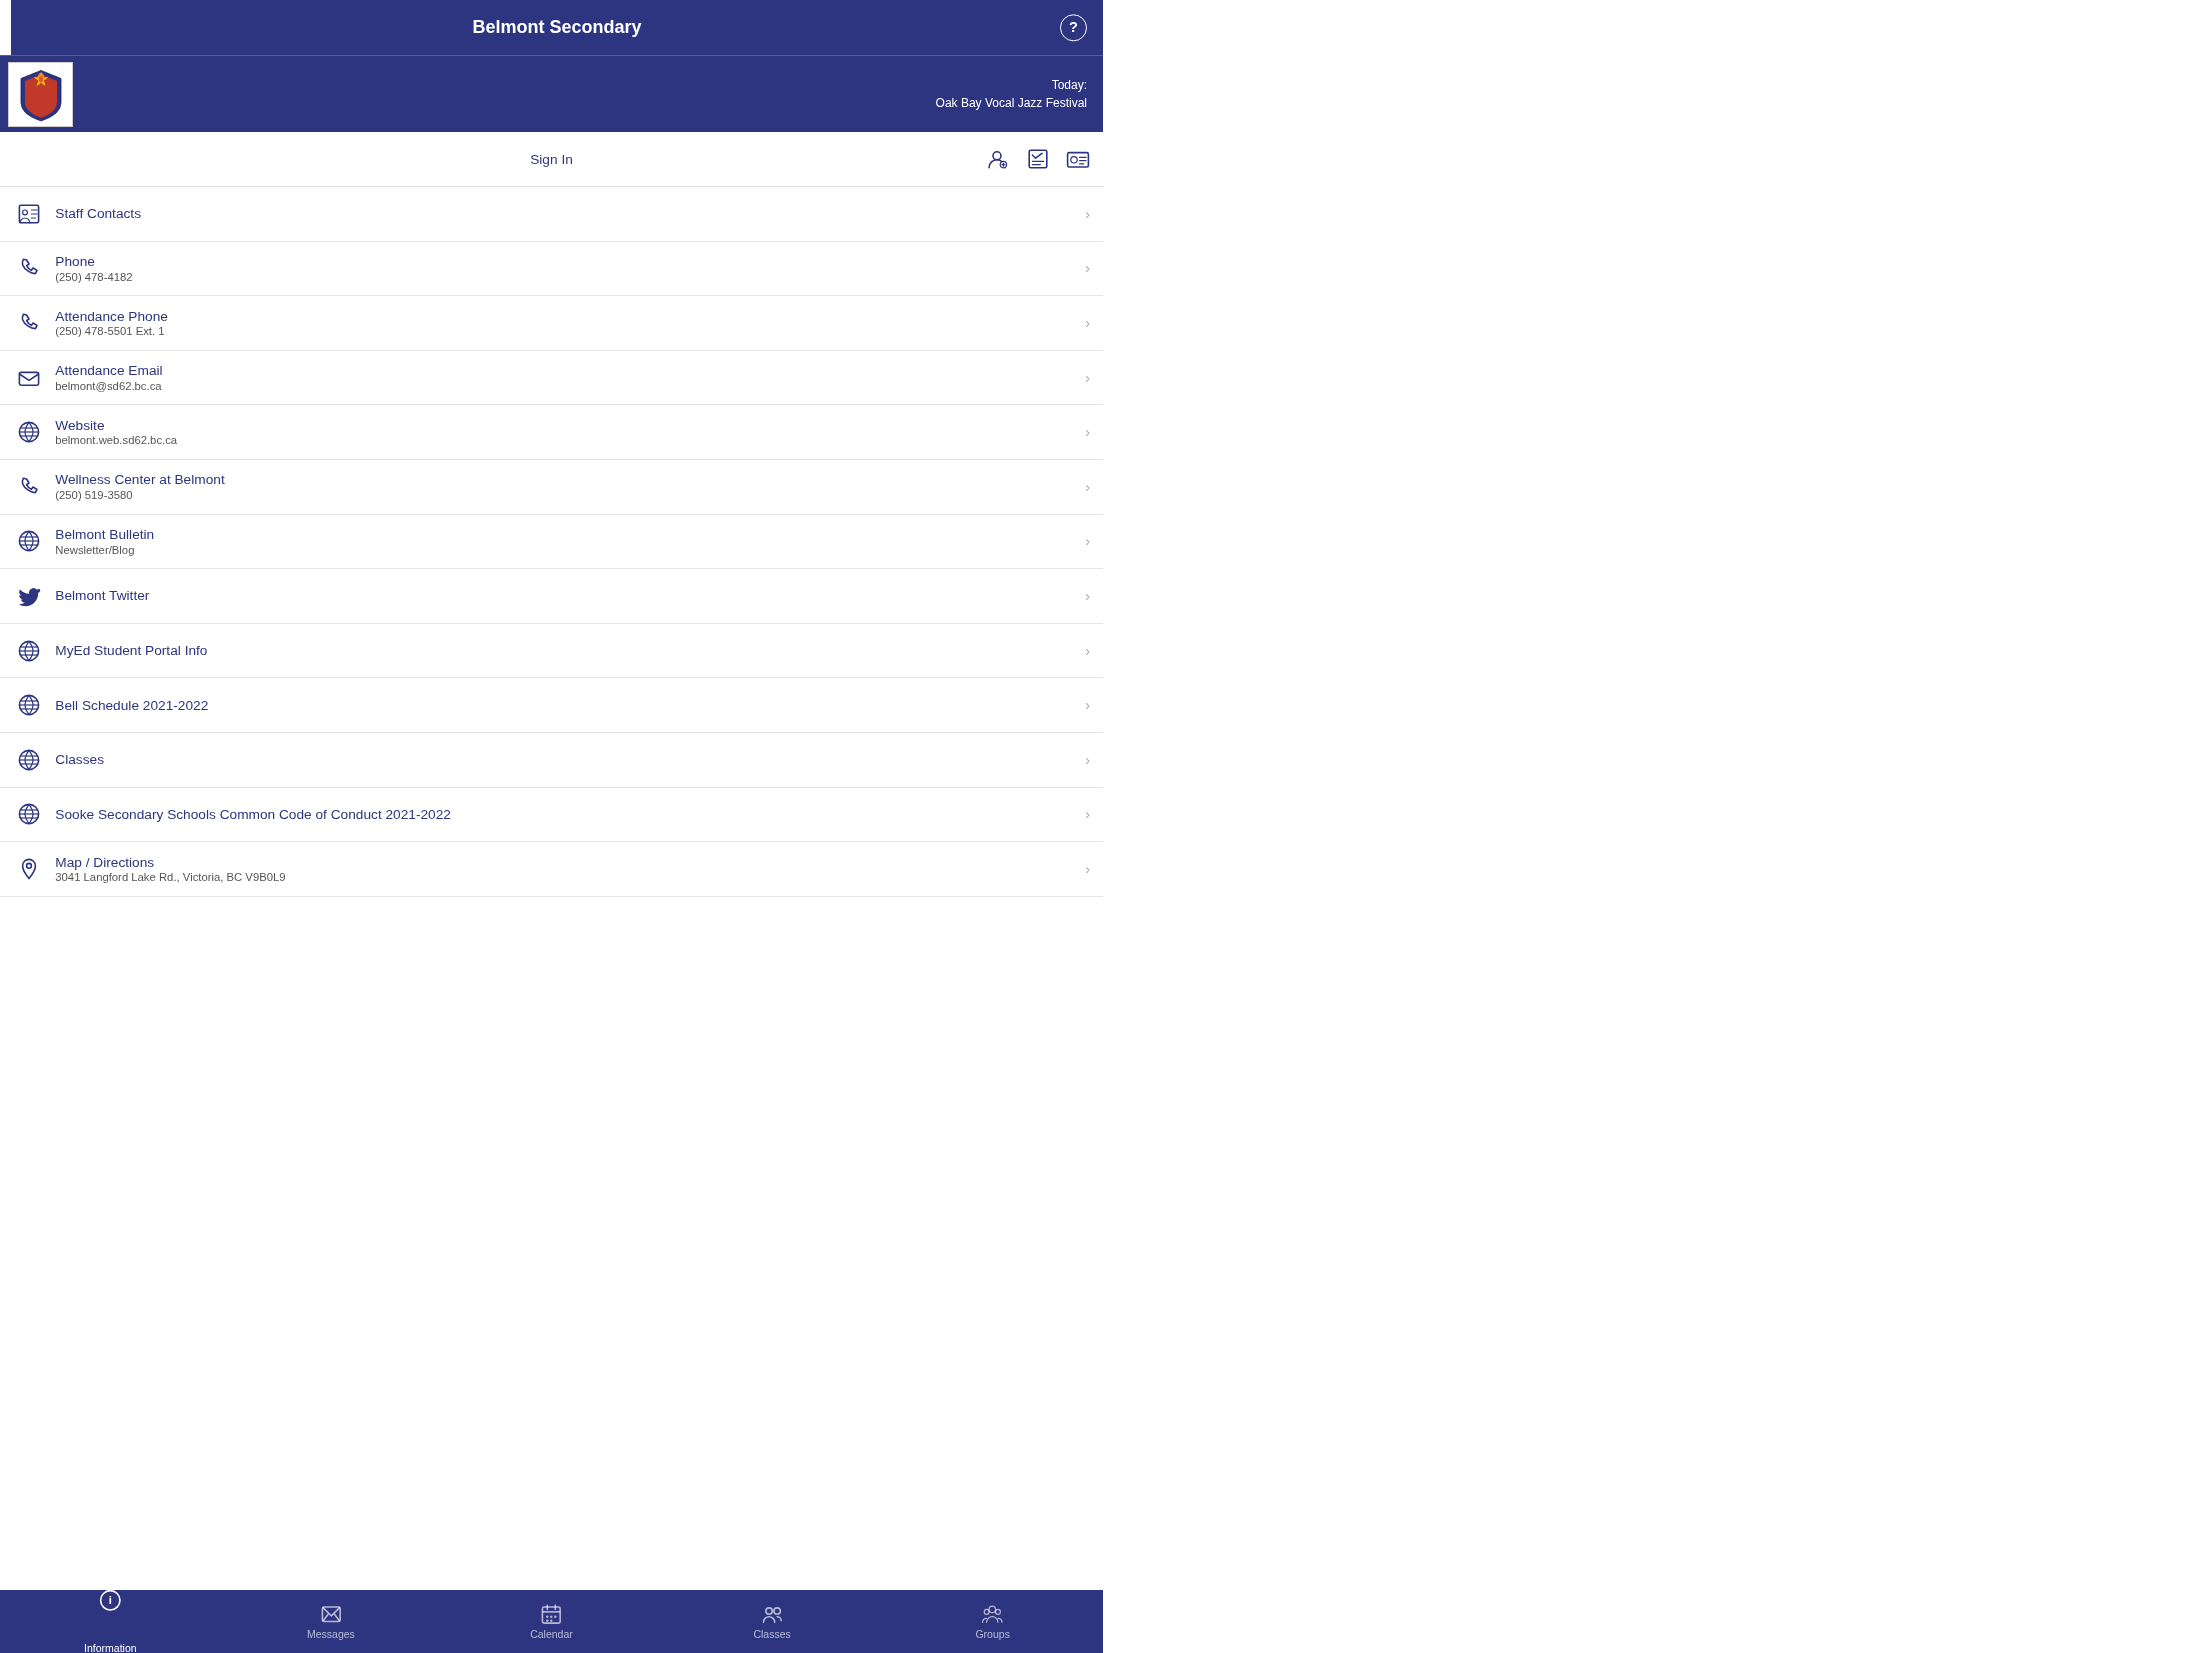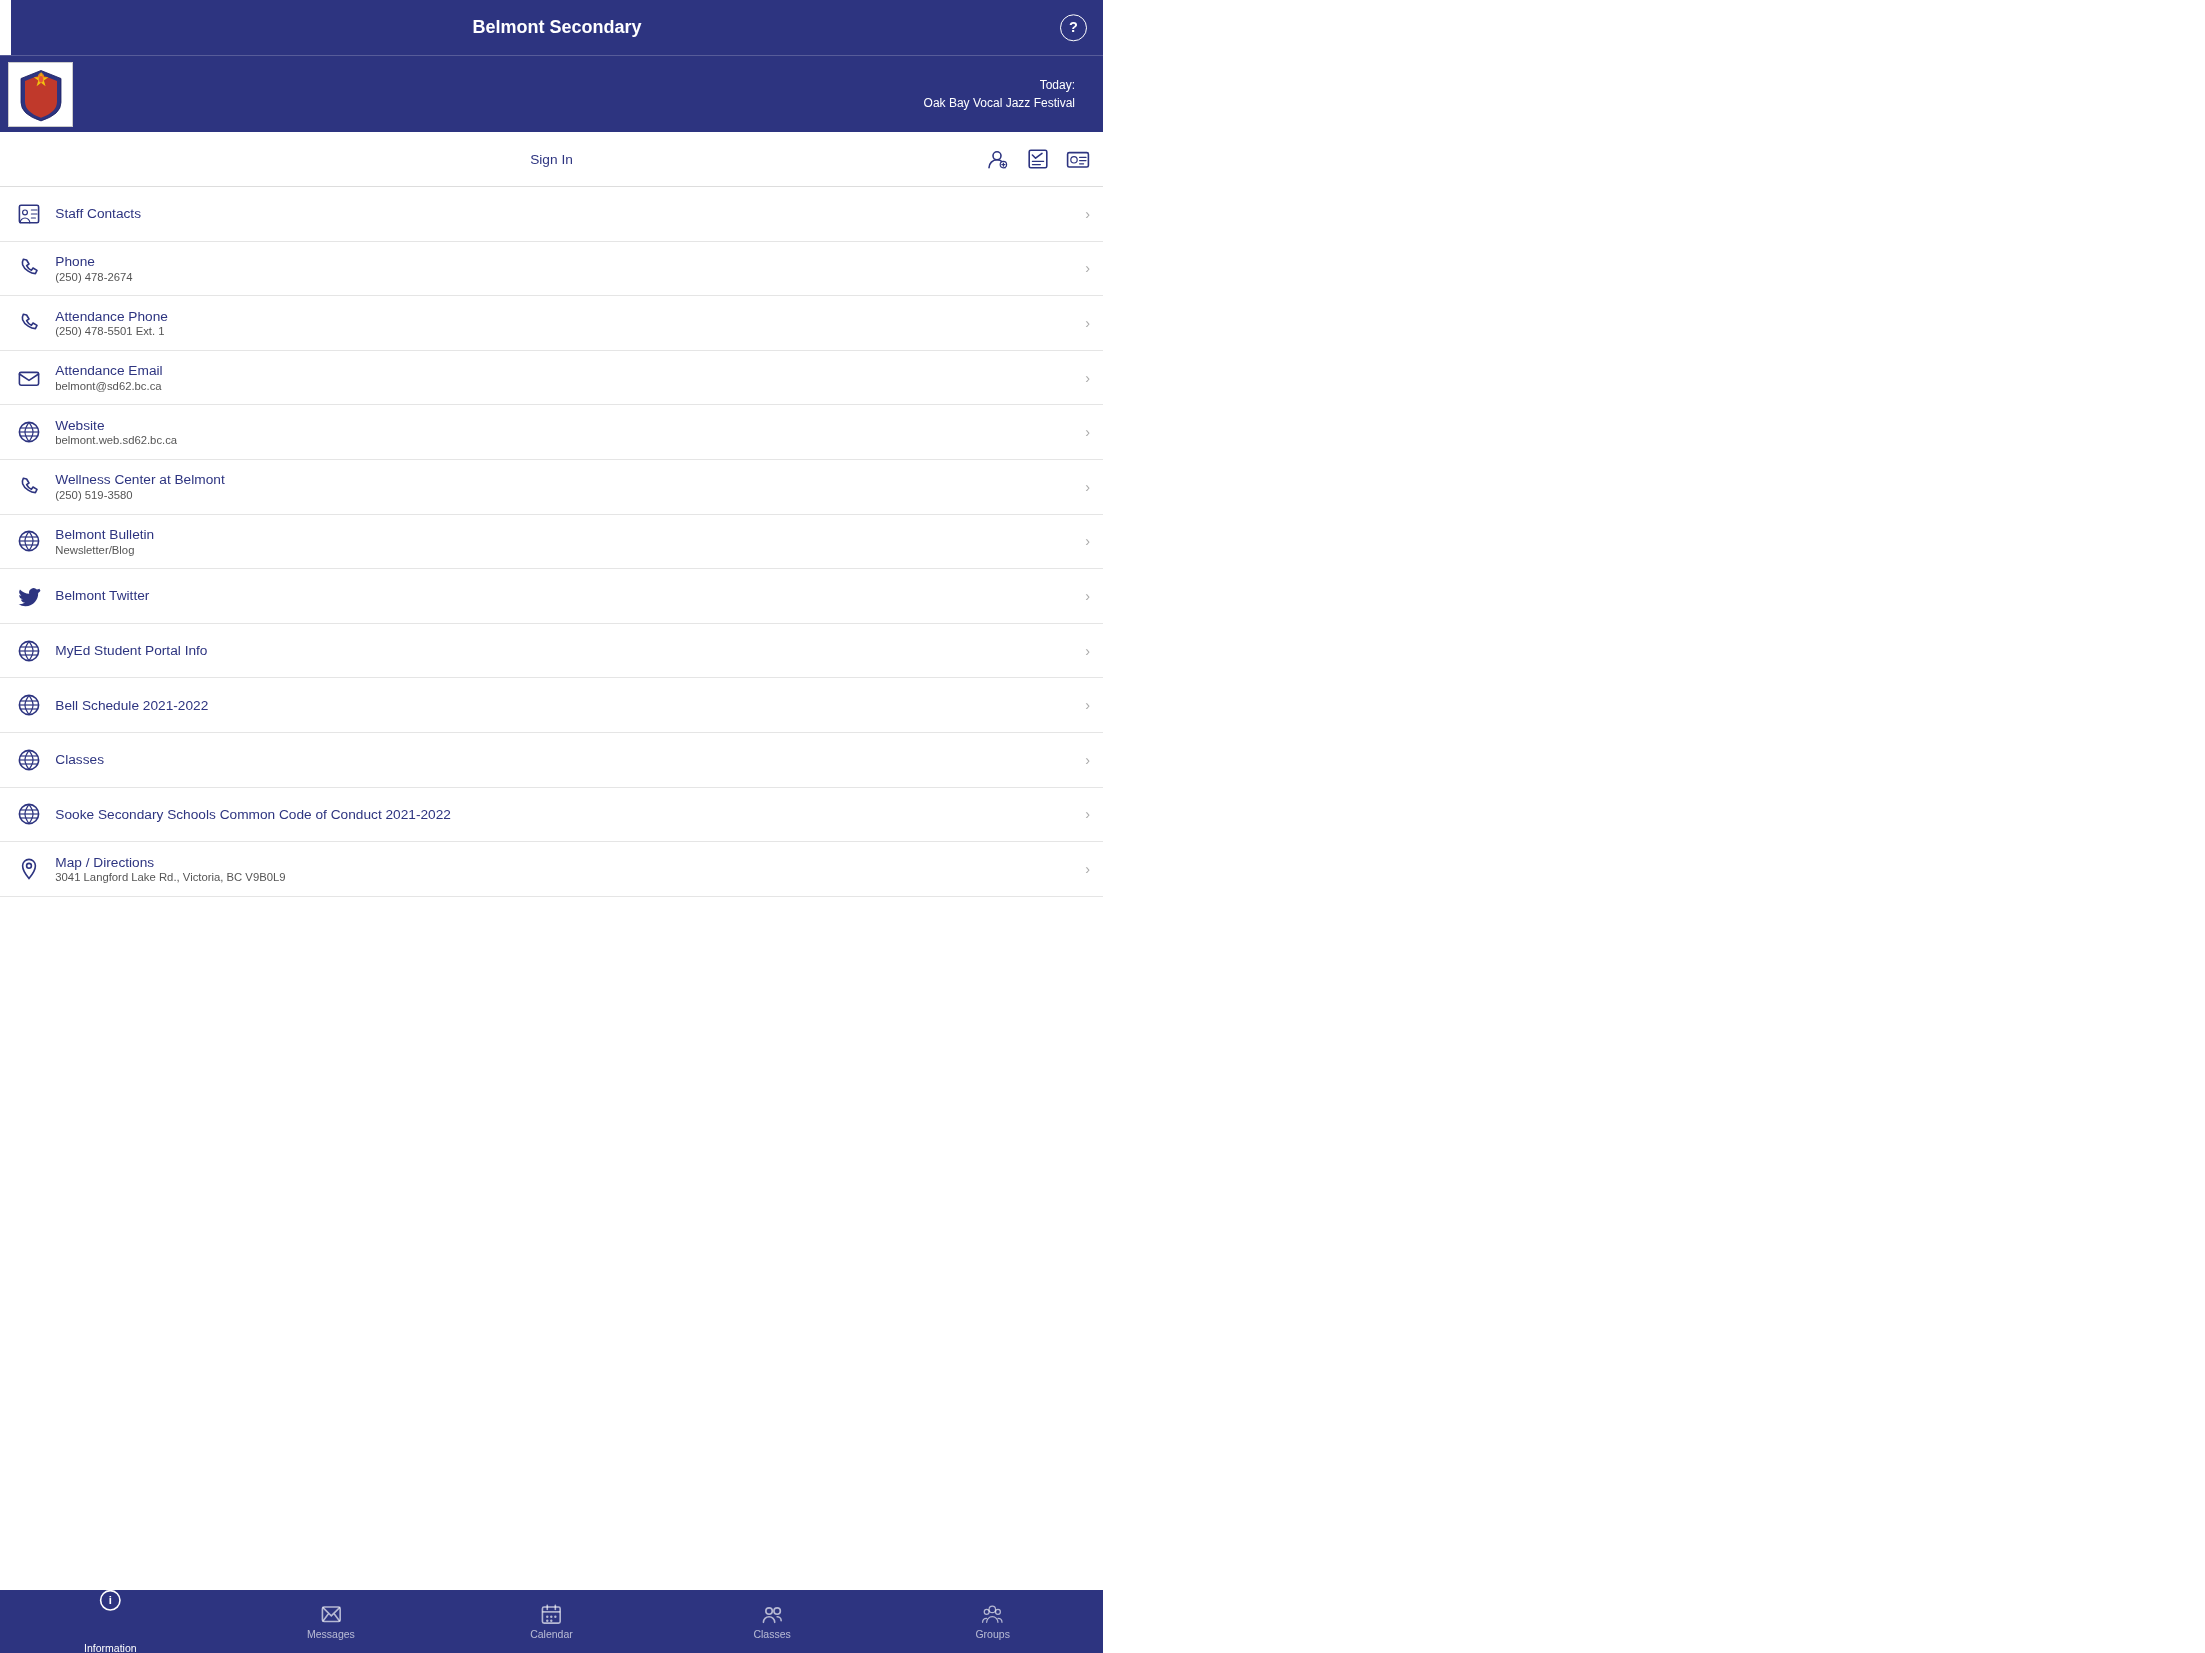--- a/index.html
+++ b/index.html
@@ -60,21 +60,21 @@
       height: 65px;
       background: #fff;
       border: 1.6px solid #ccc;
       display: flex;
       align-items: center;
       justify-content: center;
       font-size: 29px;
     }
     .today-info {
       position: absolute;
-      right: 28px;
+      right: 16px;
       text-align: right;
       color: #fff;
       font-size: 12px;
       line-height: 1.5;
     }
     .today-info .today-label {
       font-weight: 400;
     }
     .today-info .today-event {
       font-weight: 400;
@@ -286,21 +286,21 @@
         <span class="list-chevron">›</span>
       </div>
       <div class="list-item">
         <div class="list-icon">
           <svg viewBox="0 0 30 30" fill="none" xmlns="http://www.w3.org/2000/svg">
         <path d="M8 4C8 4 6 8 7 11C8 14 11 17 14 19C17 21 20.5 22 23 22L25 18L20 15L18 18C18 18 14 16 12 12L15 10L12 5Z" stroke="#2d3480" stroke-width="2" stroke-linejoin="round"></path>
       </svg>
         </div>
         <div class="list-content">
           <div class="list-title">Phone</div>
-          <div class="list-subtitle">(250) 478-2674</div>
+          <div class="list-subtitle">(250) 478-4182</div>
         </div>
         <span class="list-chevron">›</span>
       </div>
       <div class="list-item">
         <div class="list-icon">
           <svg viewBox="0 0 30 30" fill="none" xmlns="http://www.w3.org/2000/svg">
         <path d="M8 4C8 4 6 8 7 11C8 14 11 17 14 19C17 21 20.5 22 23 22L25 18L20 15L18 18C18 18 14 16 12 12L15 10L12 5Z" stroke="#2d3480" stroke-width="2" stroke-linejoin="round"></path>
       </svg>
         </div>
         <div class="list-content">

